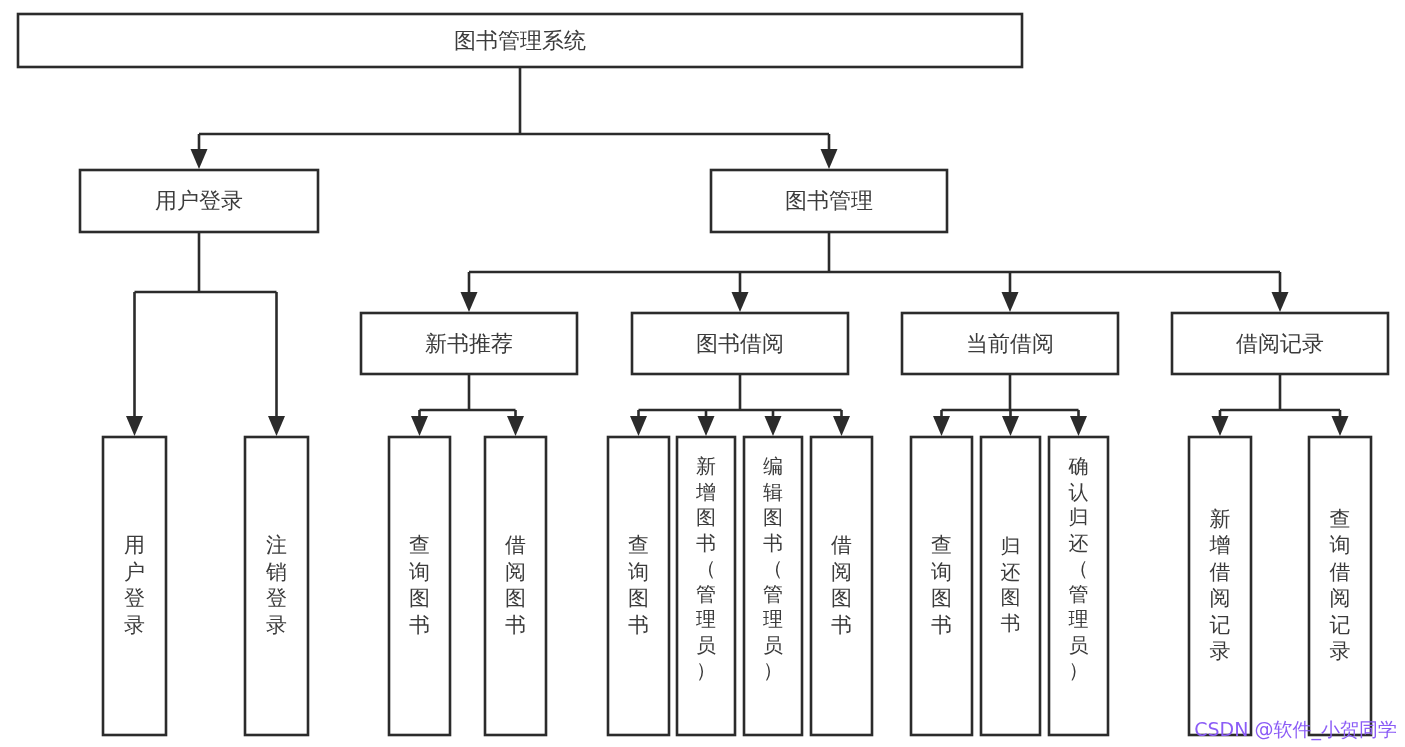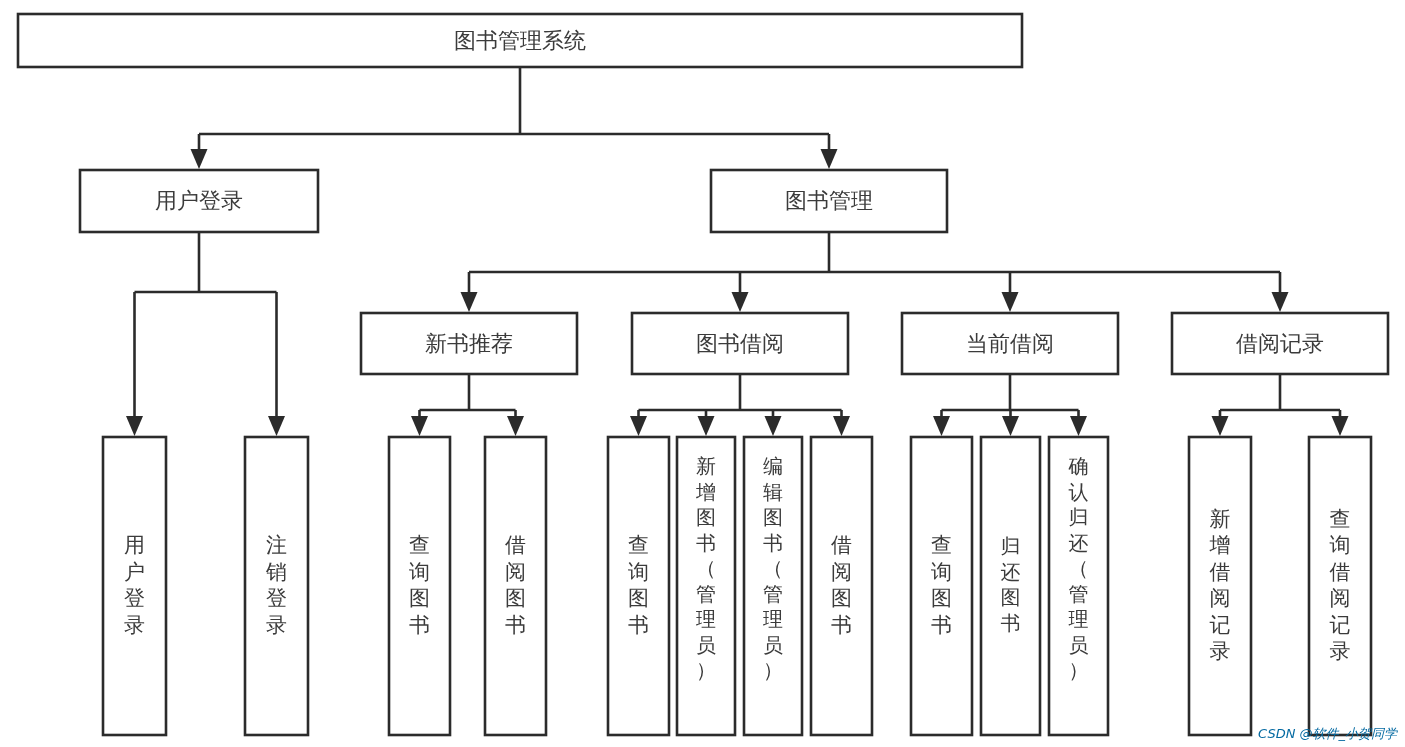--- a/index.html
+++ b/index.html
@@ -49,26 +49,25 @@
     stroke-linecap: butt;
   }
   .arrow-head {
     fill: #2b2b2b;
     stroke: none;
   }
   .watermark {
     position: absolute;
     right: 8px;
     bottom: 4px;
-    font-size: 13px;
-    color: #0369a1;
+    font-size: 19px;
+    color: #8b5cf6;
     font-family: "DejaVu Sans", "Liberation Sans", sans-serif;
     white-space: nowrap;
     user-select: none;
-    font-style: italic;
   }
 </style>
 </head>
 <body>
 
 <div id="diagram-root">
 
   <svg id="tree-svg" viewBox="0 0 1405 747">
     <g id="connectors-layer">
         <g>

